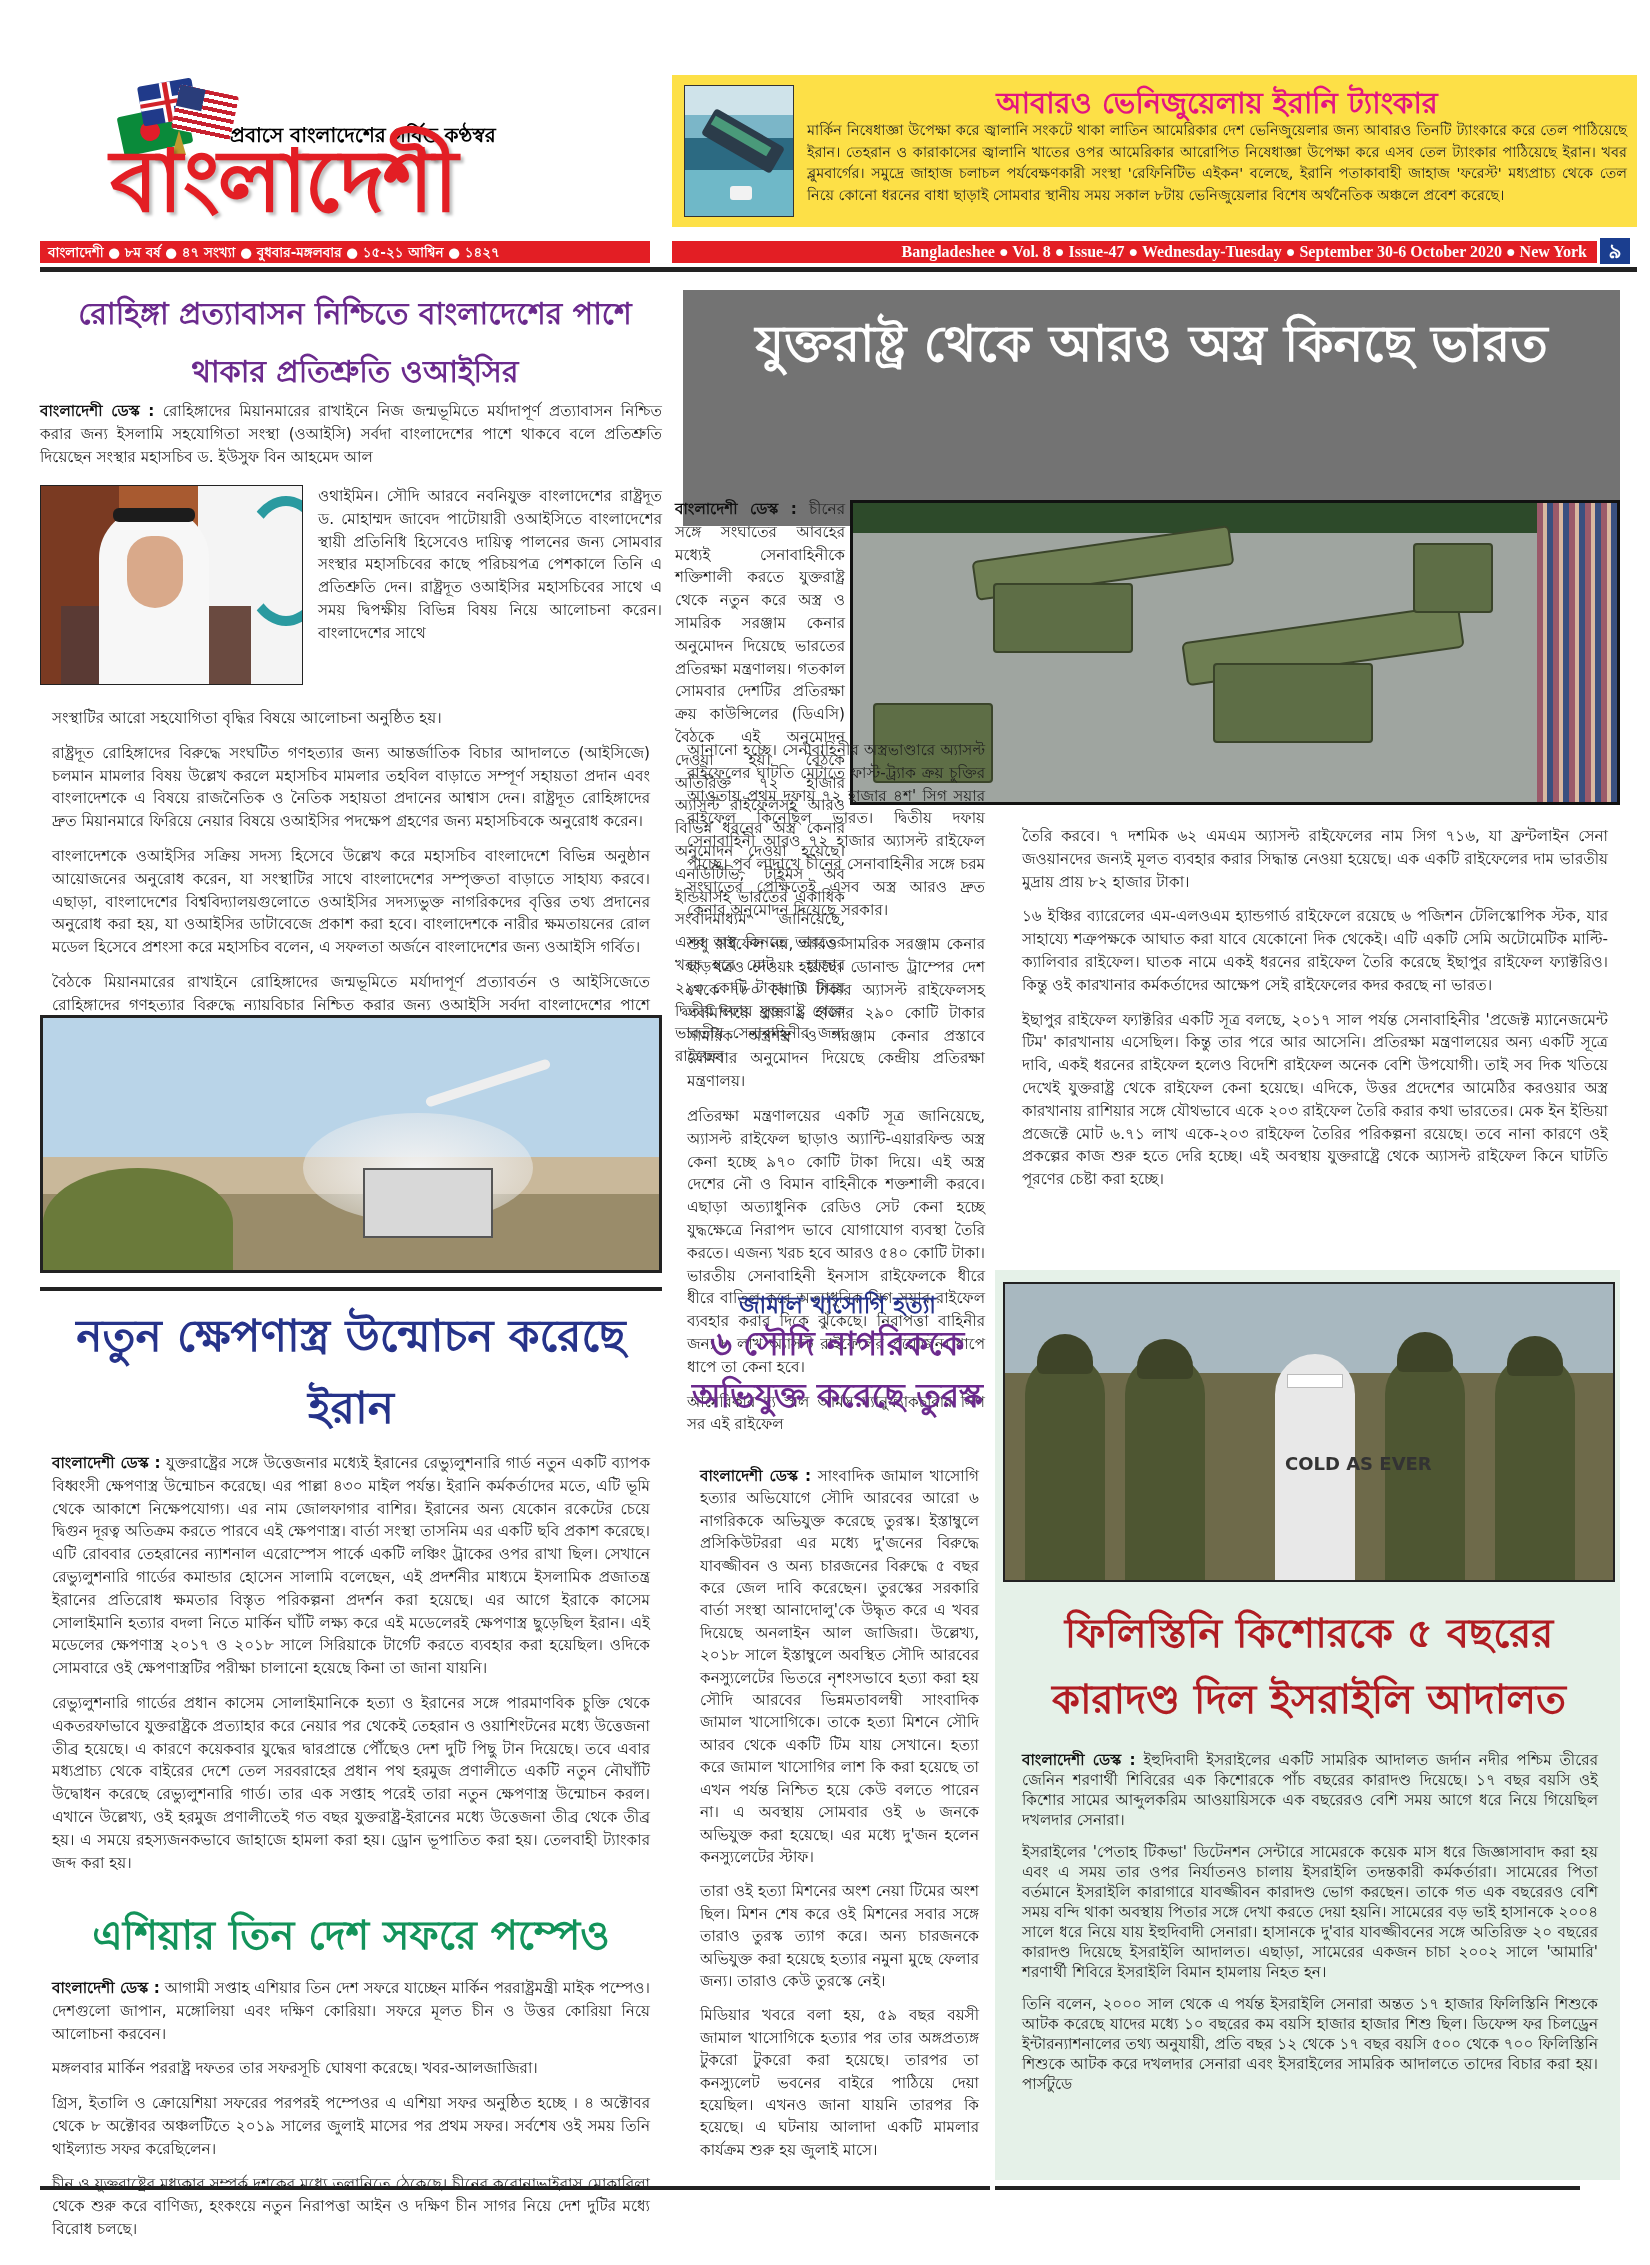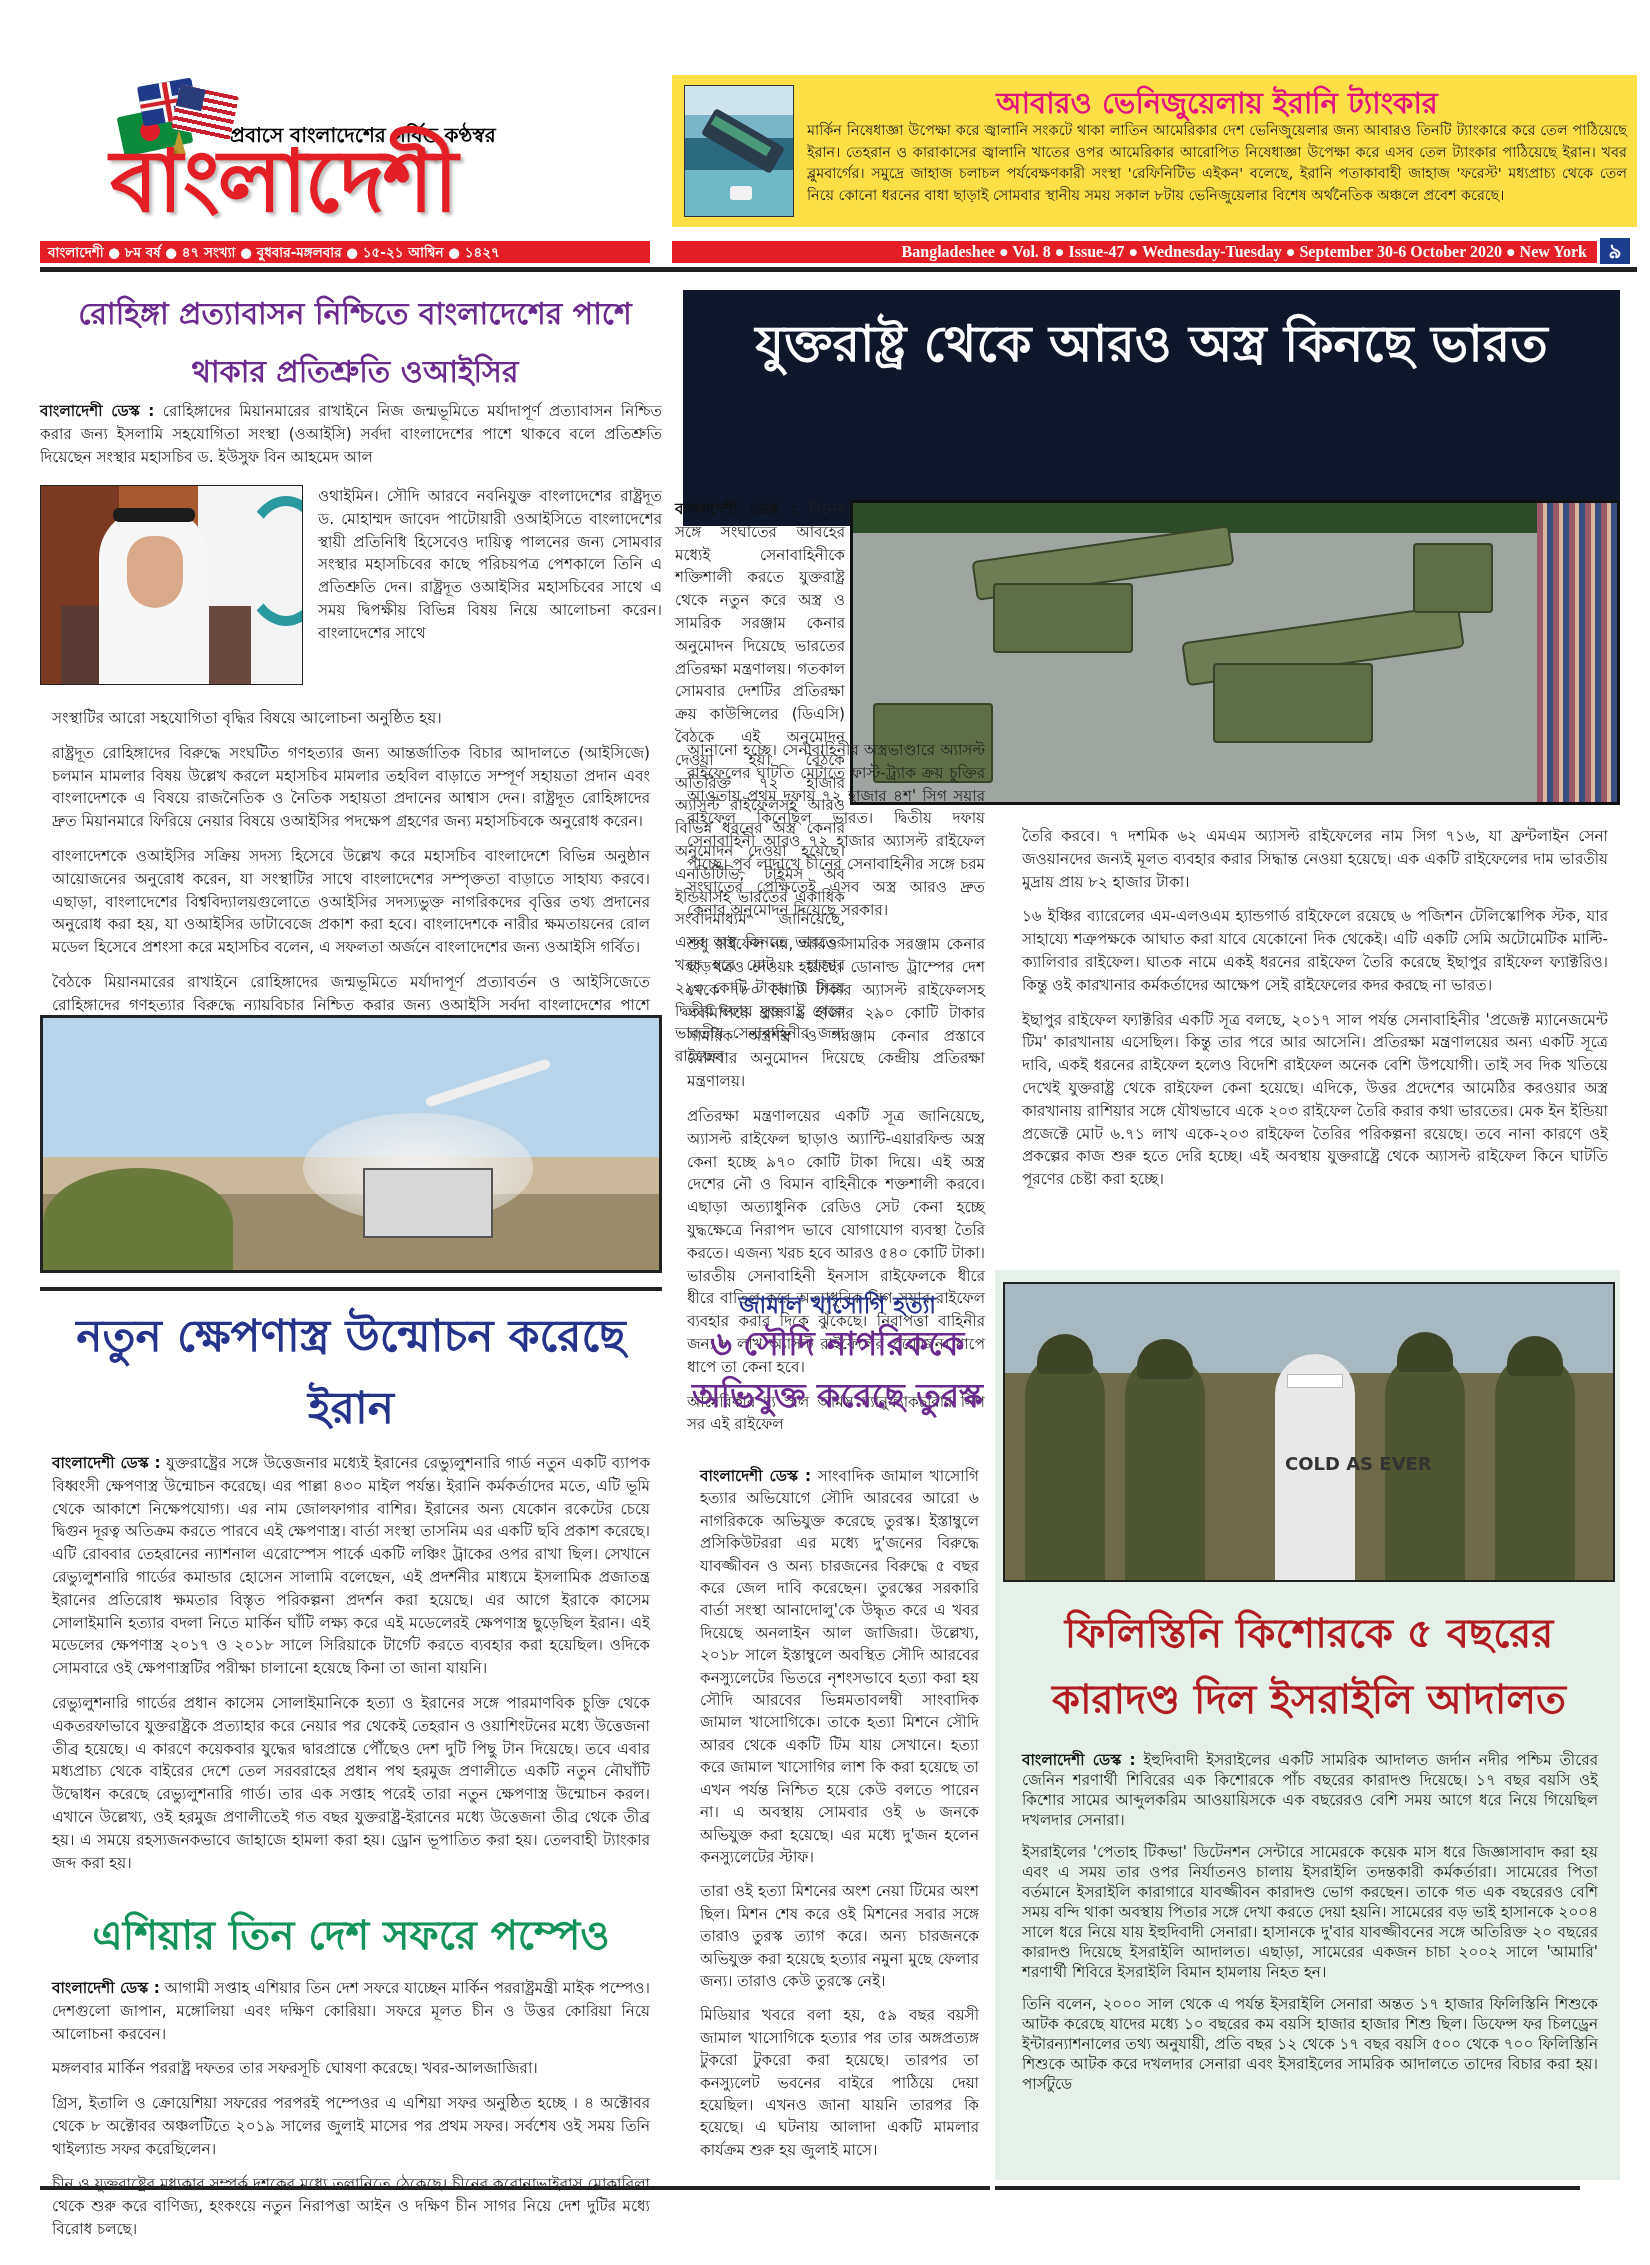--- a/index.html
+++ b/index.html
@@ -72,21 +72,21 @@
   
   #iran-title { left: 40px; top: 1300px; width: 622px; font-size: 44px; line-height: 72px; color: #26338a; }
   #iran-text { left: 40px; top: 1440px; width: 622px; }
 
   
   #pompeo-title { left: 40px; top: 1905px; width: 622px; font-size: 40px; line-height: 60px; color: #13935a; }
   #pompeo-text { left: 40px; top: 1965px; width: 622px; }
   #rule-bottom-left { left: 40px; top: 2186px; width: 950px; height: 4px; }
 
   
-  #india-banner { left: 683px; top: 290px; width: 937px; height: 236px; background: #0f172a; color: #fff; font-family: "DejaVu Sans", sans-serif; font-weight: bold; font-size: 50px; line-height: 84px; text-align: center; padding-top: 12px; }
+  #india-banner { left: 683px; top: 290px; width: 937px; height: 236px; background: #737373; color: #fff; font-family: "DejaVu Sans", sans-serif; font-weight: bold; font-size: 50px; line-height: 84px; text-align: center; padding-top: 12px; }
   #india-photo { left: 850px; top: 500px; width: 770px; height: 305px; border: 3px solid #111; overflow: hidden;
                  background: linear-gradient(180deg, #2d4a2a 0 10%, #9fa5a0 10% 100%); }
   #india-photo .veh { position: absolute; background: #5e6e46; border: 2px solid #3a442a; border-radius: 4px; }
   #india-photo .tube { position: absolute; background: #6e7e52; border: 2px solid #3a442a; border-radius: 6px; }
   #india-photo .crowd { position: absolute; right: 0; top: 0; width: 80px; height: 305px; background: repeating-linear-gradient(90deg, #9b5a6a 0 6px, #d9b8a0 6px 10px, #3a5080 10px 16px); }
   #india-col1 { left: 675px; top: 498px; width: 170px; }
   #india-col1-wide { left: 675px; top: 727px; width: 322px; }
   #india-col2 { left: 1010px; top: 813px; width: 610px; }
 
   

